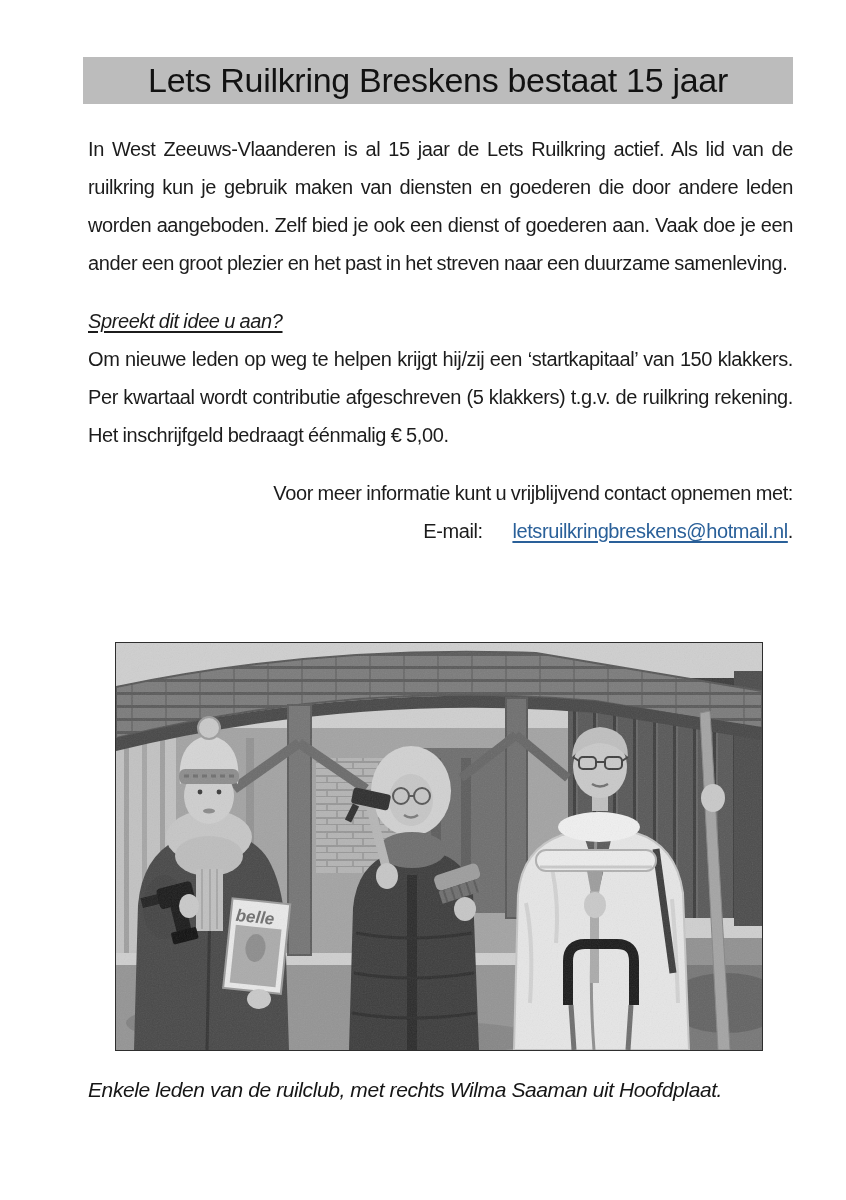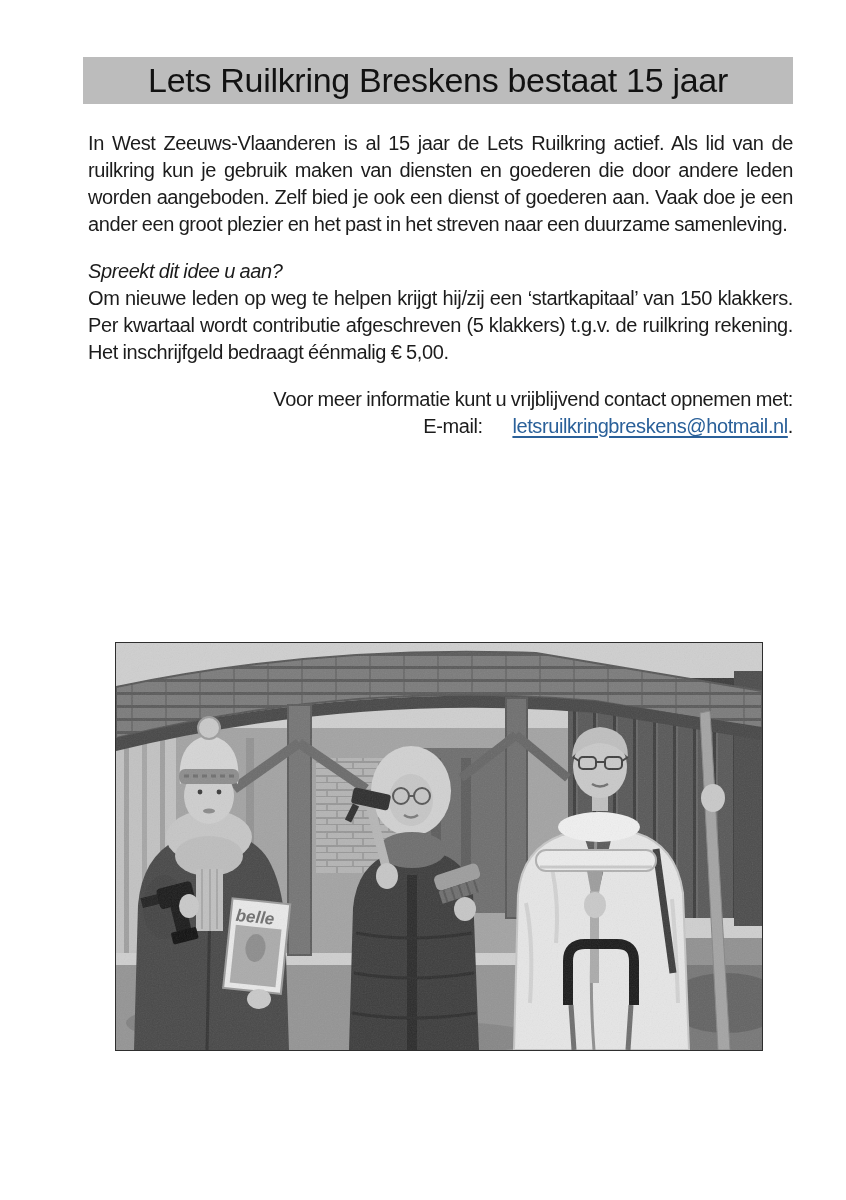--- a/index.html
+++ b/index.html
@@ -27,32 +27,33 @@
     letter-spacing: -0.3px;
     color: #121212;
     white-space: nowrap;
   }
   .body-text {
     position: absolute;
     left: 88px;
     top: 130px;
     width: 705px;
     font-size: 20px;
-    line-height: 27px;
+    line-height: 38px;
     letter-spacing: -0.4px;
     word-spacing: -0.5px;
     text-align: justify;
   }
   .body-text p { margin: 0; }
   .para-gap { height: 20px; }
   .section-heading {
     font-style: italic;
     text-align: left;
   }
   .section-heading span {
+    text-decoration: underline;
     text-underline-offset: 3px;
     margin-top: 6px;
   }
   .contact-block p { text-align: right; }
   a.email-link {
     color: #2a6099;
     text-decoration: underline;
     text-underline-offset: 3px;
     margin-left: 25px;
   }
@@ -254,14 +255,15 @@
         <g>
           <path d="M452,362 L452,318 Q452,301 469,301 L501,301 Q518,301 518,318 L518,362" fill="none" stroke="#1b1b1b" stroke-width="10"></path>
           <path d="M455,362 L458,407 M515,362 L512,407" stroke="#6e6e6e" stroke-width="5"></path>
         </g>
       </g>
 
       <rect x="0" y="0" width="646" height="407" filter="url(#grainF)" opacity="0.13"></rect>
     </svg>
   </div>
 
+  <div class="caption">Enkele leden van de ruilclub, met rechts Wilma Saaman uit Hoofdplaat.</div>
 
 </div>
 
 </body></html>

